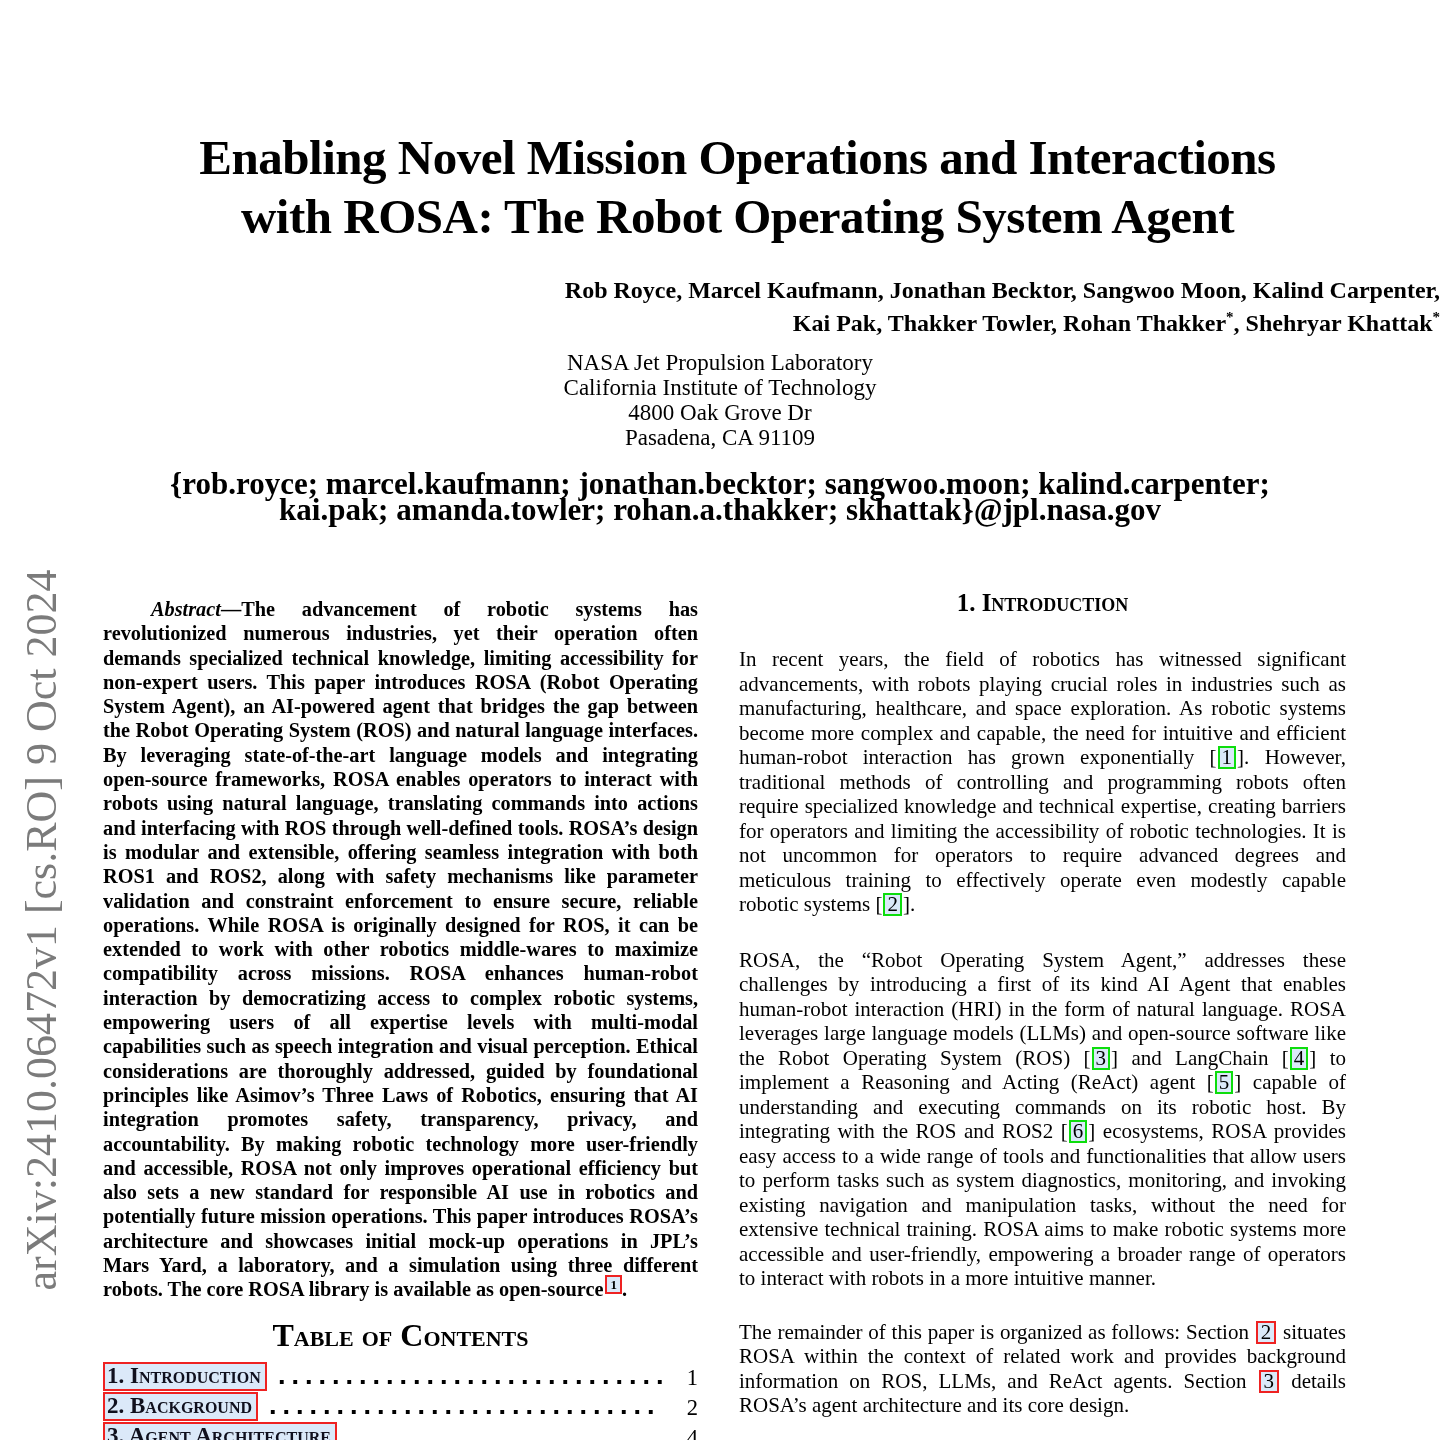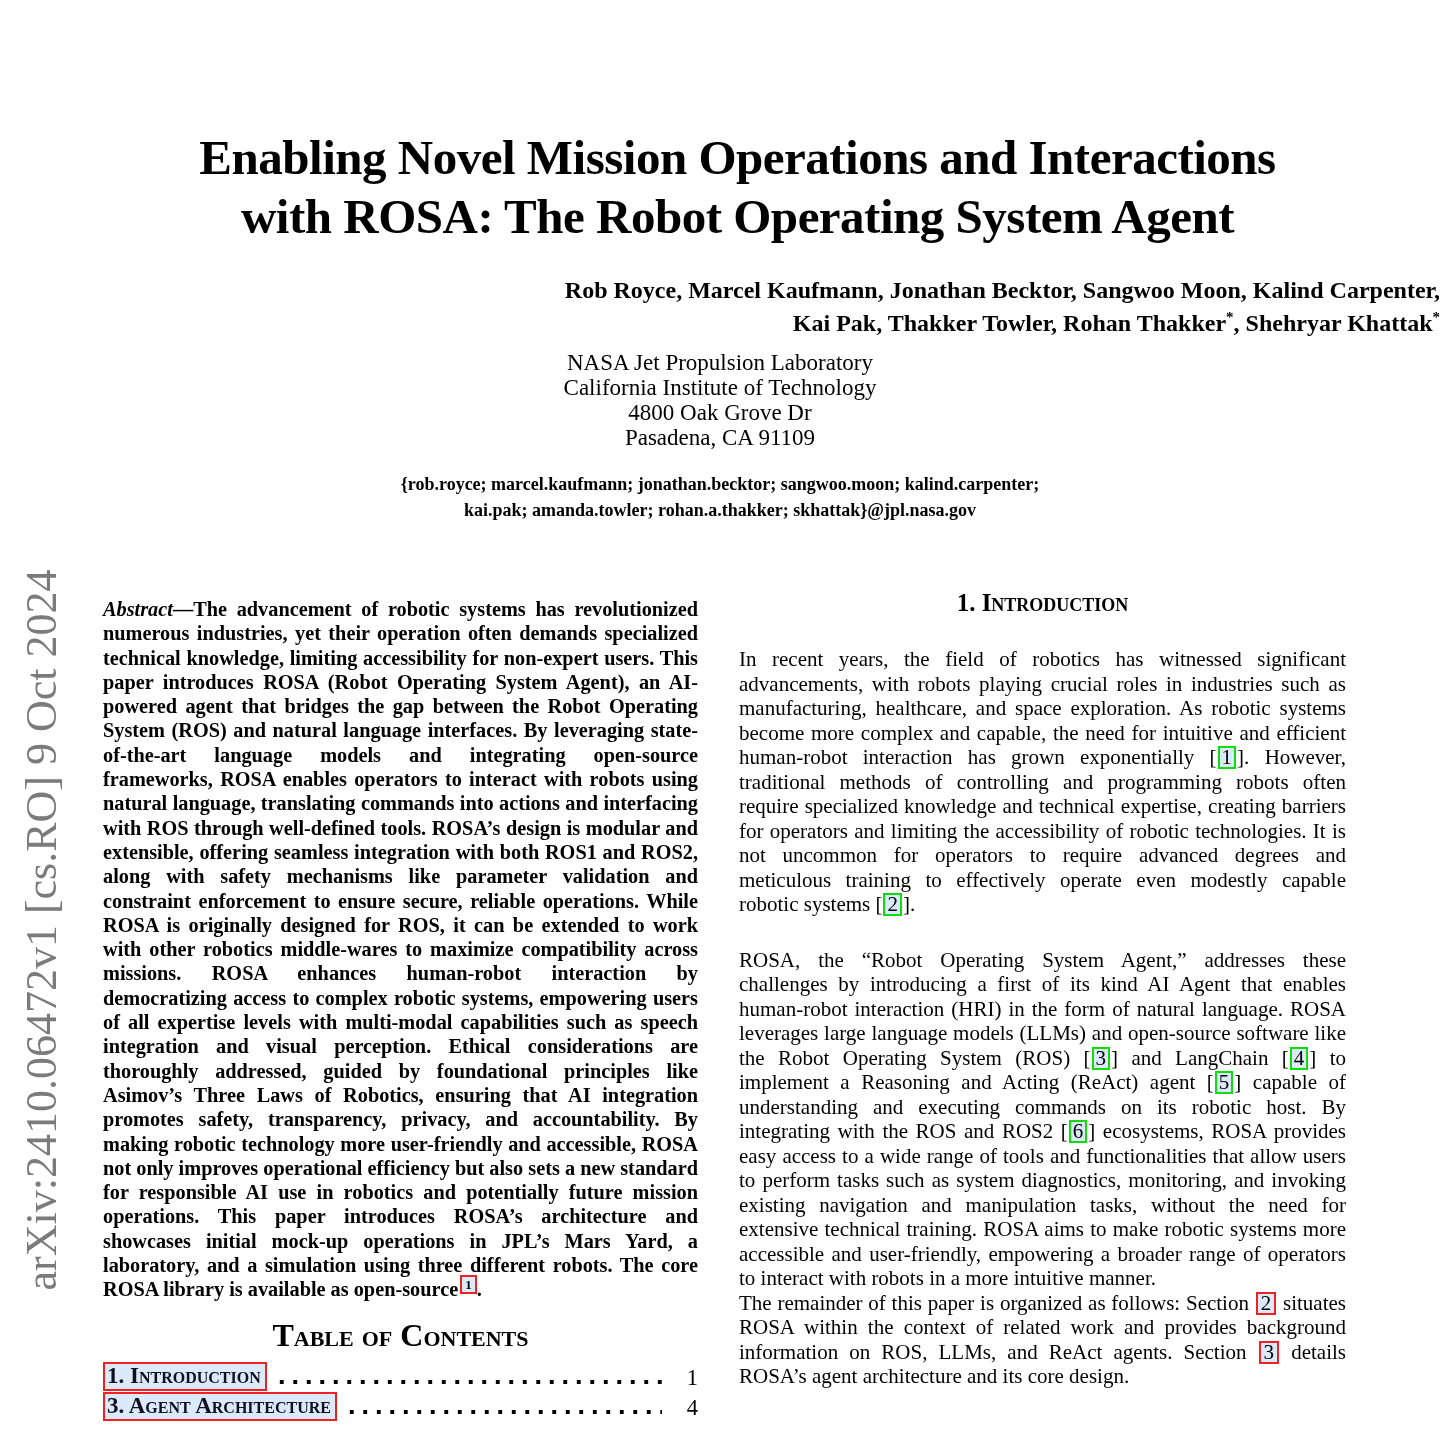--- a/index.html
+++ b/index.html
@@ -24,36 +24,36 @@
     position:absolute; top:277px; left:0; width:100%; text-align:right;
     font-weight:bold; font-size:24px; line-height:27px;
   }
   .authors-block sup { font-size:15px; }
   .affil-block {
     position:absolute; top:350px; left:0; width:100%; text-align:center;
     font-weight:normal; font-size:23px; line-height:25px;
   }
   .email-block {
     position:absolute; top:471px; left:0; width:100%; text-align:center;
-    font-weight:bold; font-size:18px; line-height:26px;
+    font-weight:bold; font-size:31px; line-height:26px;
   }
   
   .col-left  { position:absolute; left:103px; top:597px; width:595px; }
   .col-right { position:absolute; left:739px; top:588px; width:607px; }
   .abstract {
     font-weight:bold; font-size:20.3px; line-height:24.3px; text-align:justify;
   }
-  .abstract .lead { font-style:italic; }
+  .abstract .lead { font-style:italic;margin-left:48px; }
   .sec-heading {
     text-align:center; font-weight:bold; font-size:25px; line-height:30px;
     font-variant:small-caps; margin-bottom:29px;
   }
   .body-para { font-size:21px; line-height:24.5px; text-align:justify; }
   .gap1 { margin-top:31px; }
-  .gap2 { }
+  .gap2 { margin-top:29px; }
   
   .cite {
     display:inline-block; border:2px solid #0ddd0d; background:#dbe9f9;
     padding:0 2px; line-height:19px; margin:0 1px;
   }
   .refbox {
     display:inline-block; border:2px solid #ee2222; background:#dbe9f9;
     padding:0 3px; line-height:19px; margin:0 1px;
   }
   .fnref {
@@ -113,20 +113,25 @@
   </div>
 
   <div class="toc">
     <div class="toc-heading">Table of Contents</div>
     <div class="toc-row">
       <span class="toc-label">1. Introduction</span>
       <span class="leader"></span>
       <span class="toc-page">1</span>
     </div>
     <div class="toc-row">
+      <span class="toc-label">2. Background</span>
+      <span class="leader"></span>
+      <span class="toc-page">2</span>
+    </div>
+    <div class="toc-row">
       <span class="toc-label">3. Agent Architecture</span>
       <span class="leader"></span>
       <span class="toc-page">4</span>
     </div>
   </div>
 
   <div class="col-right">
     <h2 class="sec-heading">1. Introduction</h2>
     <p class="body-para"><span>In recent years, the field of robotics has witnessed significant advancements, with robots playing crucial roles in industries such as manufacturing, healthcare, and space exploration. As robotic systems become more complex and capable, the need for intuitive and efficient human-robot interaction has grown exponentially [</span><span class="cite">1</span><span>].  However, traditional methods of controlling and programming robots often require specialized knowledge and technical expertise, creating barriers for operators and limiting the accessibility of robotic technologies. It is not uncommon for operators to require advanced degrees and meticulous training to effectively operate even modestly capable robotic systems [</span><span class="cite">2</span><span>].</span></p>
     <p class="body-para gap1"><span>ROSA, the “Robot Operating System Agent,” addresses these challenges by introducing a first of its kind AI Agent that enables human-robot interaction (HRI) in the form of natural language.  ROSA leverages large language models (LLMs) and open-source software like the Robot Operating System (ROS) [</span><span class="cite">3</span><span>] and LangChain [</span><span class="cite">4</span><span>] to implement a Reasoning and Acting (ReAct) agent [</span><span class="cite">5</span><span>] capable of understanding and executing commands on its robotic host. By integrating with the ROS and ROS2 [</span><span class="cite">6</span><span>] ecosystems, ROSA provides easy access to a wide range of tools and functionalities that allow users to perform tasks such as system diagnostics, monitoring, and invoking existing navigation and manipulation tasks, without the need for extensive technical training. ROSA aims to make robotic systems more accessible and user-friendly, empowering a broader range of operators to interact with robots in a more intuitive manner.</span></p>

